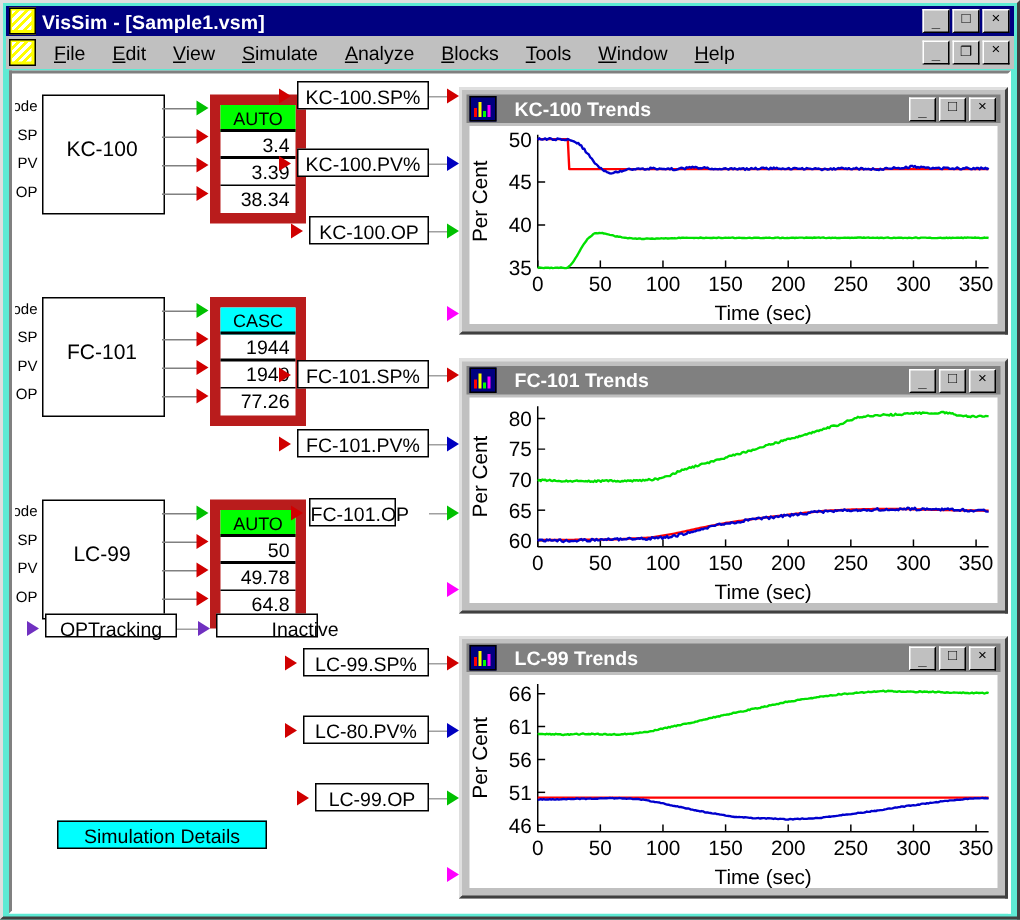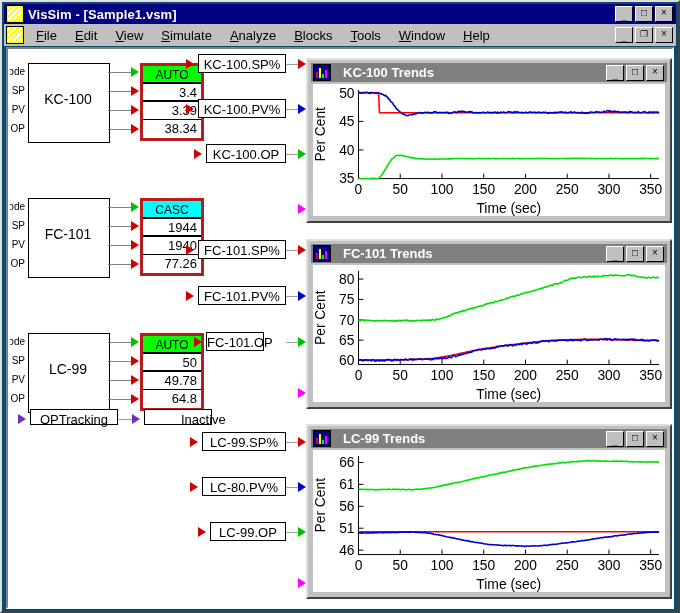--- a/index.html
+++ b/index.html
@@ -2,21 +2,21 @@
 <html><head>
 <meta charset="utf-8">
 <title>VisSim</title>
 <style>
   html,body{margin:0;padding:0;background:#808080;}
   body{width:680px;height:613px;overflow:hidden;
        font-family:"Liberation Sans",sans-serif;font-size:12px;}
 
   
   #app{position:absolute;left:0;top:0;width:680px;height:613px;
-       background:#0c4a6e;box-sizing:border-box;
+       background:#5eead4;box-sizing:border-box;
        border-top:2px solid #dfdfdf;border-left:2px solid #dfdfdf;
        border-right:2px solid #404040;border-bottom:2px solid #404040;}
 
   
   #titlebar{position:absolute;left:2px;top:2px;width:672px;height:20px;
             background:#000080;display:flex;align-items:center;}
   #titlebar .tb-text{color:#fff;font-weight:bold;font-size:13px;margin-left:4px;
                      white-space:nowrap;letter-spacing:.1px;}
   .appicon{width:16px;height:16px;margin-left:2px;flex:0 0 auto;
            background:#ffff00;border:1px solid #000;position:relative;overflow:hidden;}
@@ -51,21 +51,21 @@
           background:#ffffff;overflow:hidden;}
 
   
   .ctrl{position:absolute;}
   .ctrl .body{position:absolute;left:0;top:0;width:80px;height:78px;
               border:1px solid #000;background:#fff;}
   .ctrl .name{position:absolute;left:4px;top:28px;width:72px;text-align:center;
               font-size:14px;color:#000;}
   .ctrl .pin{position:absolute;right:3px;font-size:10px;color:#000;text-align:right;}
   .ctrl .lead{position:absolute;height:1px;background:#808080;}
-  .ctrl .vals{position:absolute;left:112px;top:0;width:64px;border:3px solid #b91c1c;
+  .ctrl .vals{position:absolute;left:112px;top:0;width:64px;border:7px solid #b91c1c;
               background:#fff;box-sizing:border-box;}
   .ctrl .vcell{height:18px;line-height:18px;text-align:right;padding-right:4px;
                font-size:13px;color:#000;box-sizing:border-box;}
   .ctrl .vcell.mode{text-align:center;padding-right:0;font-size:12px;
                     border-bottom:2px solid #000;}
   .ctrl .vcell.sp{border-bottom:2px solid #000;}
   .ctrl .vcell.pv{border-bottom:1px solid #000;}
 
   
   .arw{position:absolute;width:0;height:0;
@@ -280,20 +280,21 @@
         <div class="arw blu" style="left:288px;top:431px;"></div>
       </div>
       <div>
         <div class="arw red" style="left:188px;top:476px;"></div>
         <div class="sig" style="left:200px;top:471px;width:76px;">LC-99.OP</div>
         <div class="stub" style="left:276px;top:481px;width:14px;"></div>
         <div class="arw grn" style="left:288px;top:476px;"></div>
       </div>
       <div class="arw mag" style="left:288px;top:527px;"></div>
 
+      <div class="cyanbtn" style="left:28px;top:496px;width:140px;">Simulation Details</div>
 
       <div class="plotwin" style="left:296px;top:7px;width:366px;height:165px;">
         <div class="ptitle">
           <div class="picon">
             <i style="left:2px;height:6px;background:#ff0000;"></i>
             <i style="left:5px;height:10px;background:#ffff00;"></i>
             <i style="left:8px;height:4px;background:#00ff00;"></i>
             <i style="left:11px;height:8px;background:#ff00ff;"></i>
           </div>
           <div class="ptxt">KC-100 Trends</div>

